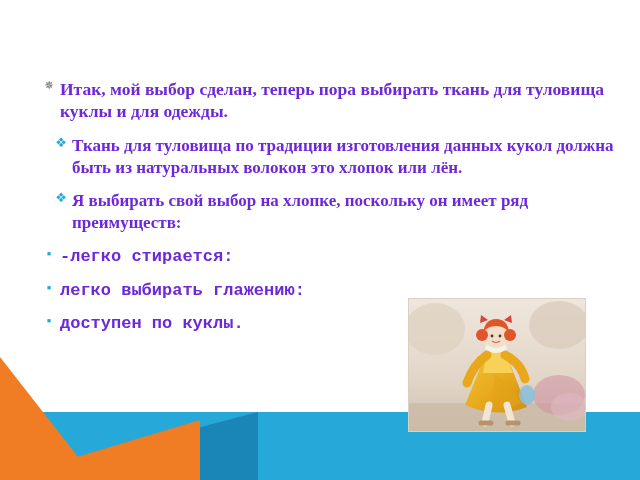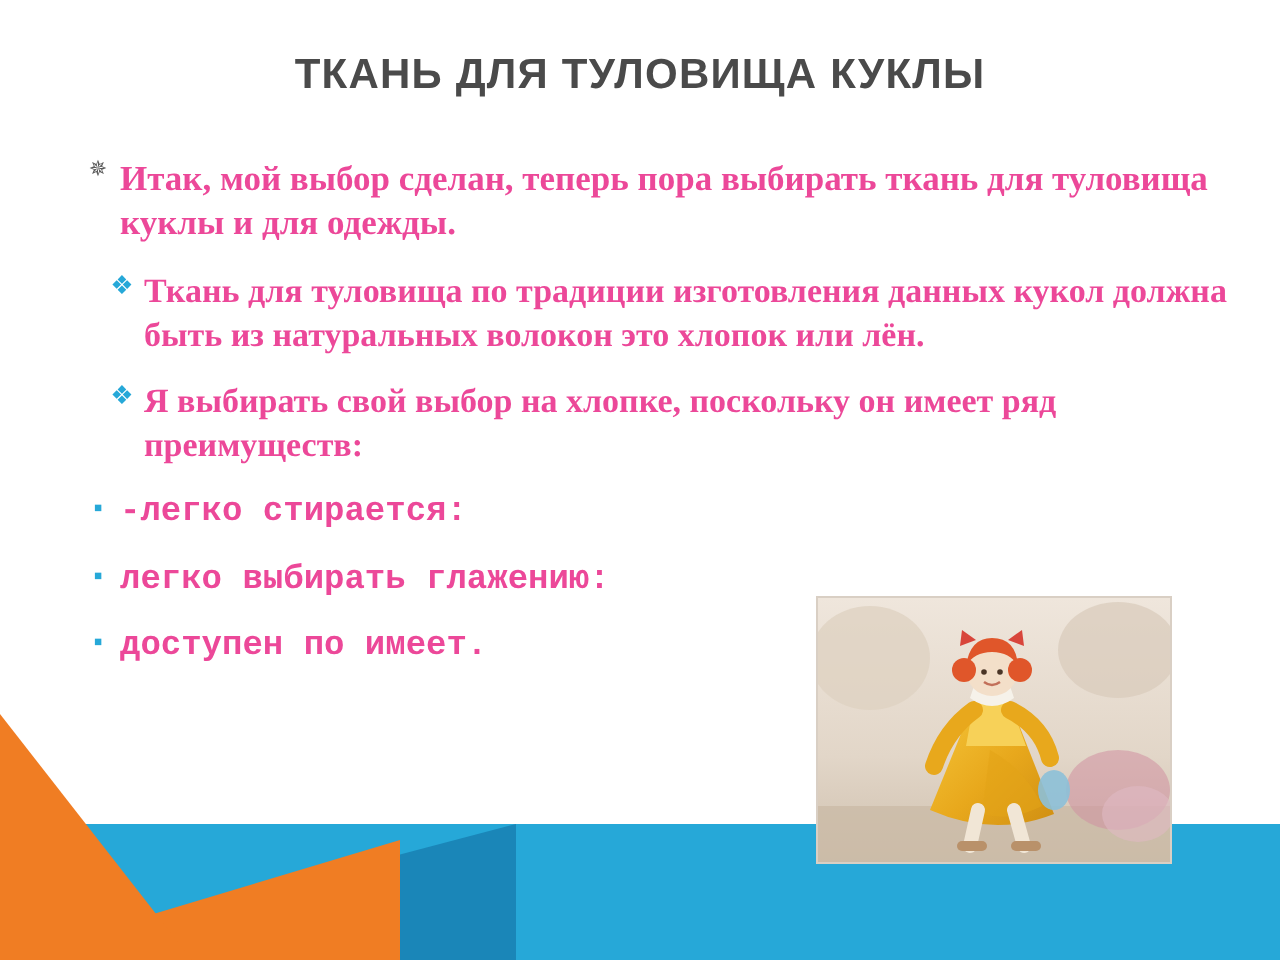--- a/index.html
+++ b/index.html
@@ -99,21 +99,21 @@
   .bullet-mark.square {
     font-size: 13px;
     color: #26a8d8;
   }
   .bullet-mark.small {
     font-size: 11px;
     color: #5a5a5a;
   }
   .bullet-text {
     flex: 1 1 auto;
-    color: #ec4899;
+    color: #6d28d9;
     font-weight: bold;
     line-height: 1.28;
   }
 
   .lvl0 .bullet-text { font-size: 17.5px; padding-right: 8px; }
   .lvl1 .bullet-text { font-size: 17px; font-family: Liberation Serif, serif; }
   .lvl1 { margin-left: 12px; }
   .lvl2 { margin-left: 0px; }
   .lvl2 .bullet-text { font-size: 17px; font-family: Liberation Mono, monospace; }
 
@@ -135,21 +135,20 @@
 </head>
 <body>
 
 <div class="slide">
 
   <div class="deco-blue-band"></div>
   <div class="deco-darkblue-tri"></div>
   <div class="deco-orange-tri2"></div>
   <div class="deco-orange-tri"></div>
 
-  <div class="title">Ткань для туловища куклы</div>
 
   <div class="body-list">
 
     <div class="bullet-row lvl0">
       <span class="bullet-mark small">✵</span>
       <span class="bullet-text"> Итак,  мой выбор сделан, теперь пора выбирать ткань для туловища куклы и для одежды.</span>
     </div>
 
     <div class="row-gap"></div>
 
@@ -176,21 +175,21 @@
 
     <div class="bullet-row lvl2">
       <span class="bullet-mark square">▪</span>
       <span class="bullet-text">  легко выбирать глажению:</span>
     </div>
 
     <div class="row-gap"></div>
 
     <div class="bullet-row lvl2">
       <span class="bullet-mark square">▪</span>
-      <span class="bullet-text">  доступен по имеет.</span>
+      <span class="bullet-text">  доступен по куклы.</span>
     </div>
 
   </div>
 
   <div class="photo">
     <svg width="176" height="132" viewBox="0 0 176 132">
       <defs>
         <linearGradient id="bg" x1="0" y1="0" x2="0" y2="1">
           <stop offset="0%" stop-color="#efe6dc"></stop>
           <stop offset="60%" stop-color="#e2d6c8"></stop>

